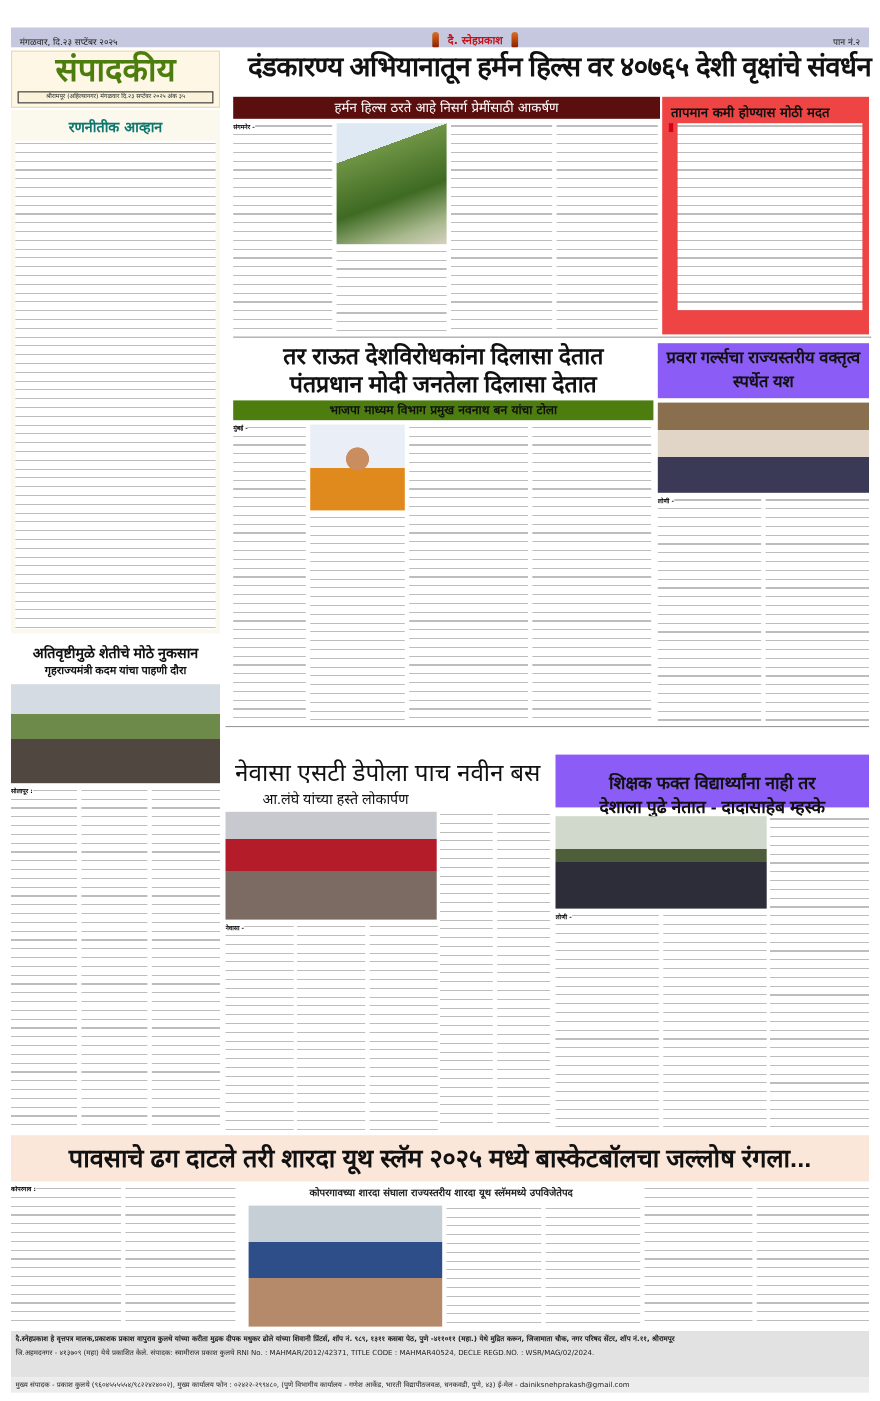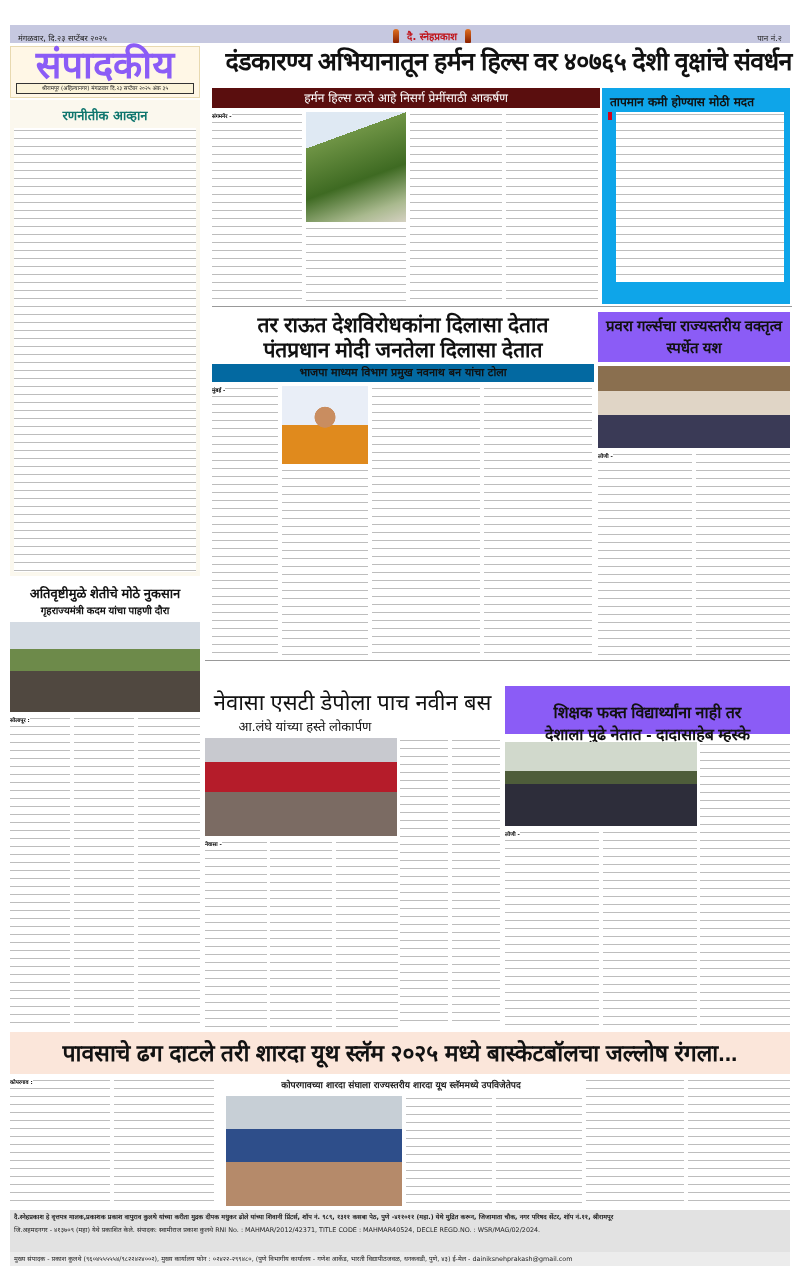--- a/index.html
+++ b/index.html
@@ -1,36 +1,36 @@
 <!DOCTYPE html>
 <html><head>
 <meta charset="utf-8">
 <style>
 *{box-sizing:border-box;margin:0;padding:0}
 body{width:800px;height:1274px;background:#fff;font-family:"DejaVu Sans",sans-serif;position:relative;overflow:hidden;color:#222}
 .topbar{position:absolute;left:10px;top:25px;width:780px;height:18px;background:#c6c8e0;display:flex;align-items:flex-end;justify-content:space-between;padding:0 8px;font-size:8px;color:#222}
 .masthead{display:flex;align-items:center;gap:8px;color:#c0141a;font-weight:bold;font-size:10px}
 .lamp{width:6px;height:14px;background:linear-gradient(#e07020,#8a2000);border-radius:3px 3px 1px 1px}
 .edit-box{position:absolute;left:10px;top:46px;width:190px;height:52px;background:#fff7e6;border:1px solid #e8d9b0}
-.edit-title{font-family:"DejaVu Serif",serif;font-size:38px;font-weight:bold;text-align:center;line-height:36px;color:#8b5cf6}
+.edit-title{font-family:"DejaVu Serif",serif;font-size:30px;font-weight:bold;text-align:center;line-height:36px;color:#4d7c0f}
 .edit-sub{margin:0 5px;border:1px solid #333;font-size:5.5px;text-align:center;background:#fbf3d9;line-height:9px;white-space:nowrap;overflow:hidden}
 .h-main{position:absolute;left:212px;top:46px;width:580px;font-family:"Liberation Sans",sans-serif;font-weight:bold;font-size:25px;line-height:30px;text-align:right;color:#111;letter-spacing:-0.5px}
 .band{position:absolute;left:212px;top:88px;width:388px;height:20px;background:#5a0e0e;color:#fff;font-size:12px;text-align:center;line-height:20px}
 .col{font-size:5.5px;line-height:8px;color:#444;overflow:hidden;text-align:justify}
 .txt{background:repeating-linear-gradient(#fff 0 2px,#bdbdbd 2px 3px,#fff 3px 8px)}
 .side-edit{position:absolute;left:10px;top:100px;width:190px;height:476px;background:#fbf8ee}
 .side-edit h2{font-size:13px;text-align:center;margin:6px 0 4px;color:#0f766e}
 .side-edit .body{position:absolute;left:4px;right:4px;top:28px;bottom:4px}
 .photo{position:absolute;background:linear-gradient(135deg,#8aa76b,#5d7c3b 40%,#b8c7a2 70%,#e9ede3)}
-.right-box{position:absolute;left:602px;top:88px;width:188px;height:216px;background:#0ea5e9}
+.right-box{position:absolute;left:602px;top:88px;width:188px;height:216px;background:#ef4444}
 .right-box h3{font-size:12px;margin:6px 8px 2px;line-height:16px;color:#111}
 .red-bullet{display:inline-block;width:4px;height:8px;background:#d0021b;margin-right:4px}
 .hline{position:absolute;height:1px;background:#999}
 .h2{position:absolute;font-weight:bold;color:#111;text-align:center;font-family:"Liberation Sans",sans-serif}
-.sub-band{position:absolute;background:#0369a1;text-align:center;font-weight:bold;font-size:11px;color:#111}
+.sub-band{position:absolute;background:#4d7c0f;text-align:center;font-weight:bold;font-size:11px;color:#111}
 .pink{background:#8b5cf6}
 .footer{position:absolute;left:10px;top:1210px;width:780px;height:42px;background:#e2e2e2;font-size:6.4px;line-height:13px;padding:1px 4px;color:#222}
 .bottom-band{position:absolute;left:10px;top:1032px;width:780px;height:42px;background:#fbe6da}
 .inner-head{position:absolute;left:226px;top:1077px;width:350px;height:16px;font-size:9px;font-weight:bold;color:#222;text-align:center;line-height:16px}
 .dateline{font-weight:bold;color:#000}
 </style>
 </head>
 <body>
 
 <div class="topbar">

